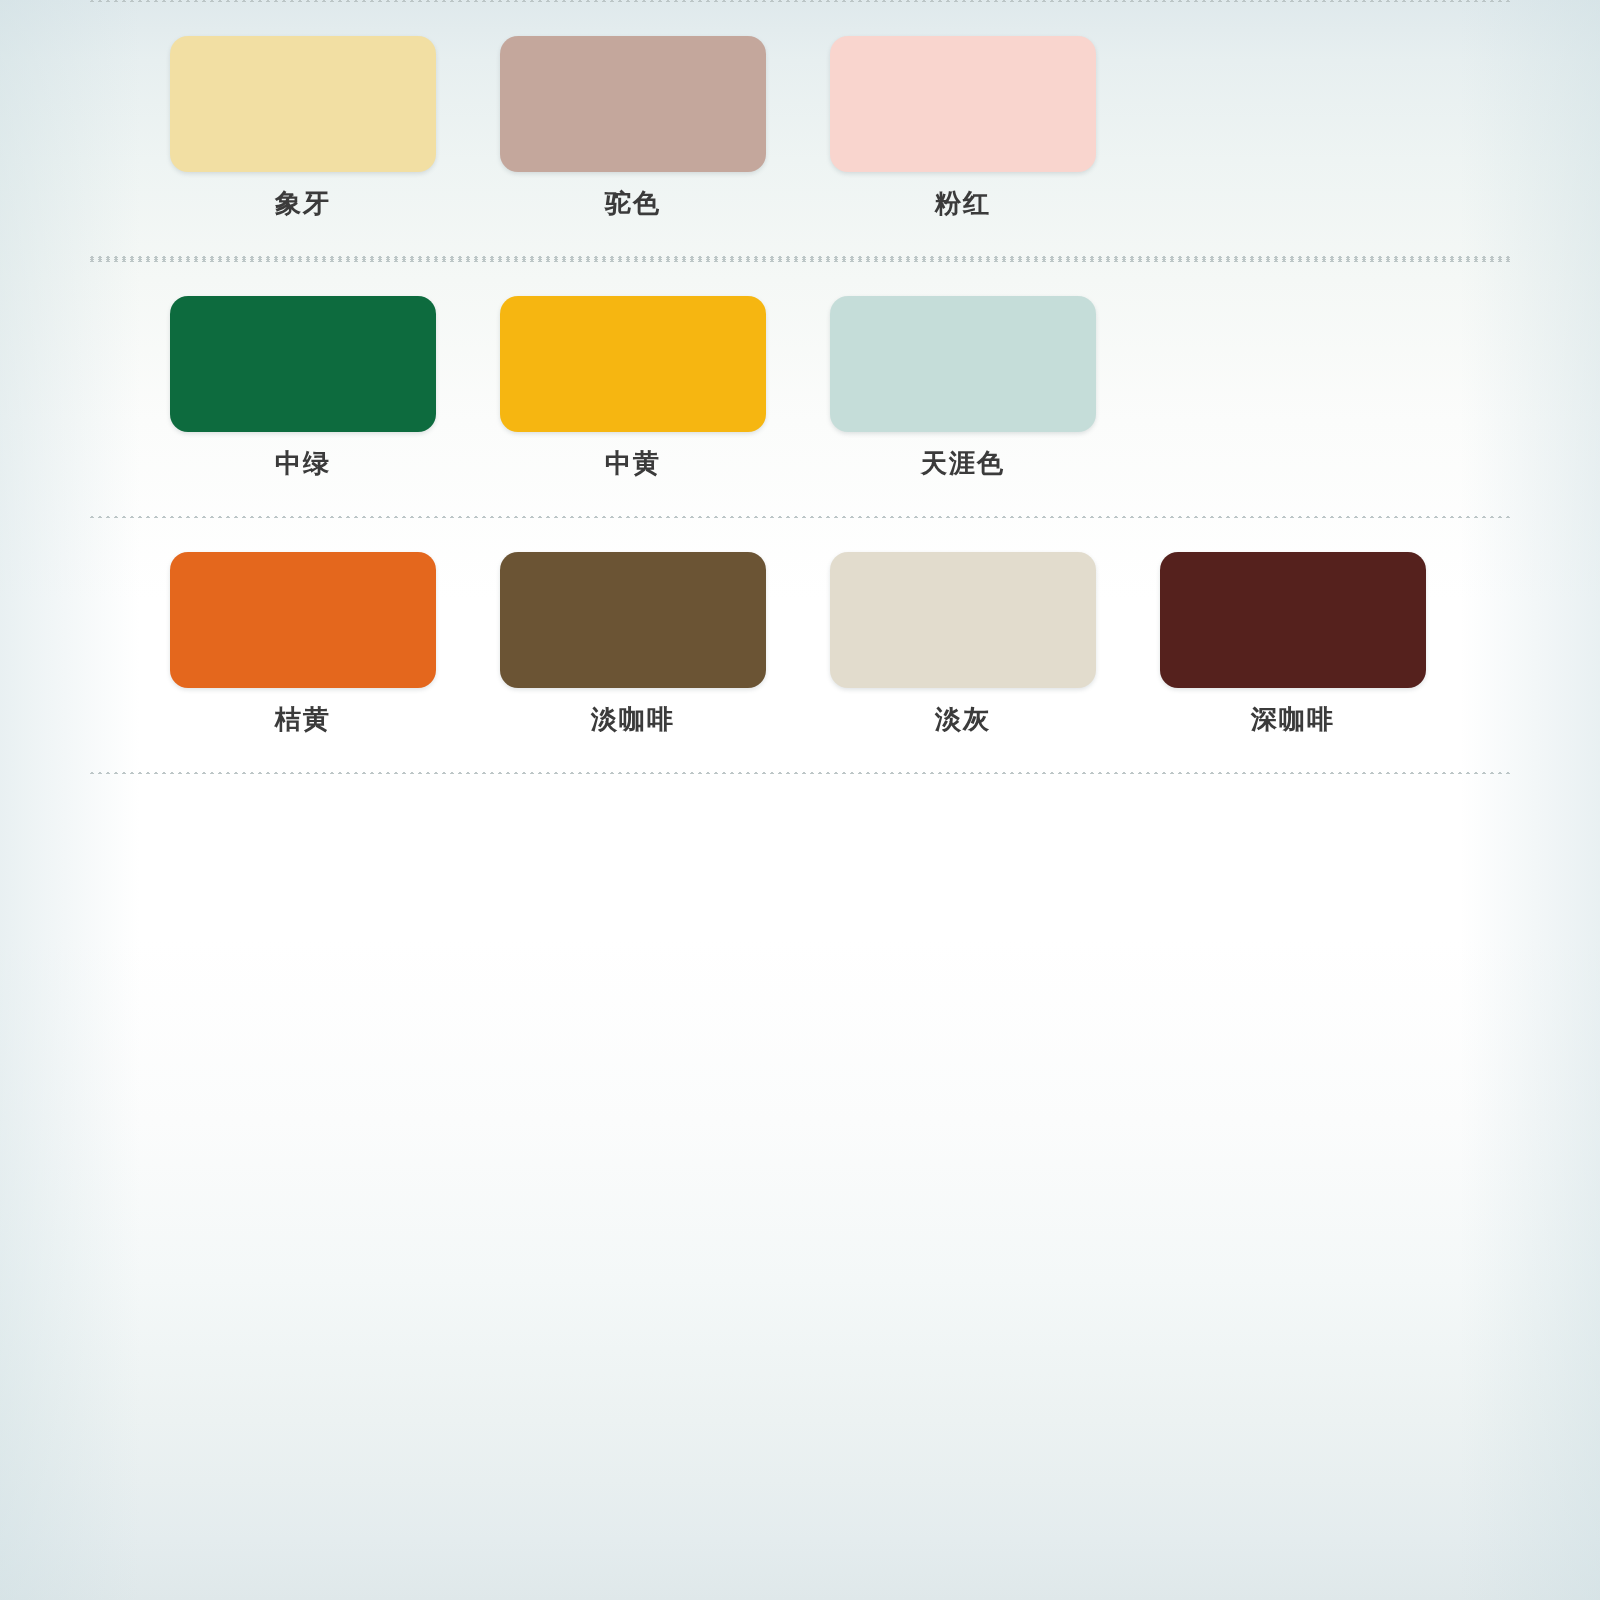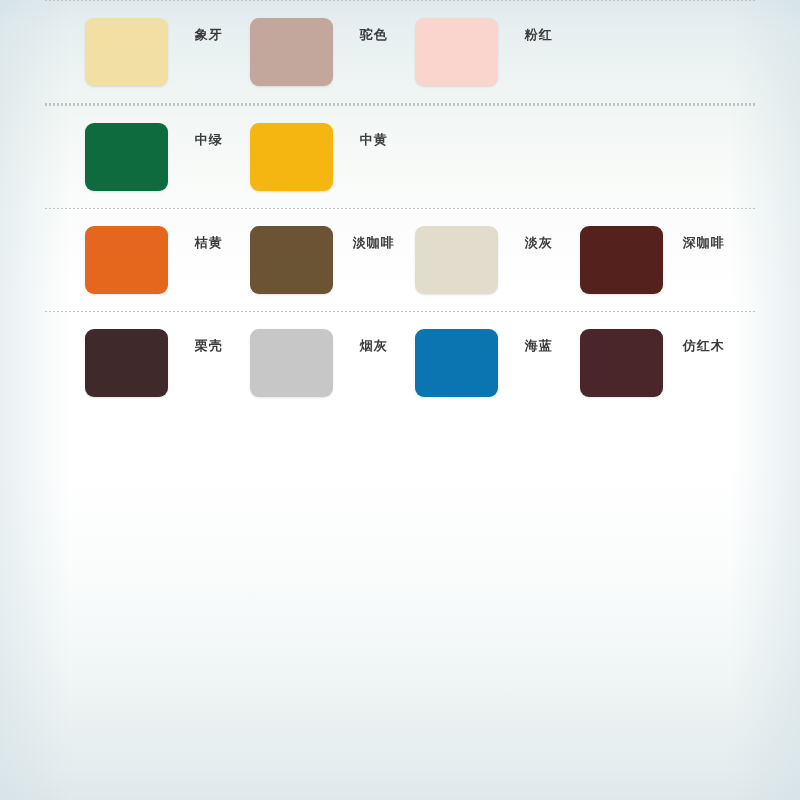--- a/index.html
+++ b/index.html
@@ -66,21 +66,21 @@
   .swatch-row {
     display: flex;
     justify-content: flex-start;
     padding-left: 85px;
     box-sizing: border-box;
   }
 
   .swatch-cell {
     width: 165px;
     display: flex;
-    flex-direction: row;
+    flex-direction: column;
     align-items: flex-start;
   }
 
   .swatch-chip {
     width: 133px;
     height: 68px;
     border-radius: 9px;
     box-shadow: 0 1px 2px rgba(120,130,135,0.22);
   }
 
@@ -132,20 +132,24 @@
         <div class="row-gap-top"></div>
         <div class="swatch-row">
           <div class="swatch-cell">
             <div class="swatch-chip" style="background: rgb(13, 107, 62);"></div>
             <div class="swatch-label">中绿</div>
           </div>
           <div class="swatch-cell">
             <div class="swatch-chip" style="background: rgb(246, 182, 17);"></div>
             <div class="swatch-label">中黄</div>
           </div>
+          <div class="swatch-cell">
+            <div class="swatch-chip" style="background: rgb(197, 221, 217);"></div>
+            <div class="swatch-label">天涯色</div>
+          </div>
         </div>
         <div class="row-gap-bottom"></div>
       </div>
       <div class="divider"></div>
       <div class="row-block">
         <div class="row-gap-top"></div>
         <div class="swatch-row">
           <div class="swatch-cell">
             <div class="swatch-chip" style="background: rgb(228, 103, 29);"></div>
             <div class="swatch-label">桔黄</div>
@@ -159,36 +163,14 @@
             <div class="swatch-label">淡灰</div>
           </div>
           <div class="swatch-cell">
             <div class="swatch-chip" style="background: rgb(85, 33, 29);"></div>
             <div class="swatch-label">深咖啡</div>
           </div>
         </div>
         <div class="row-gap-bottom"></div>
       </div>
       <div class="divider"></div>
-      <div class="row-block">
-        <div class="row-gap-top"></div>
-        <div class="swatch-row">
-          <div class="swatch-cell">
-            <div class="swatch-chip" style="background: rgb(64, 41, 42);"></div>
-            <div class="swatch-label">栗壳</div>
-          </div>
-          <div class="swatch-cell">
-            <div class="swatch-chip" style="background: rgb(200, 199, 200);"></div>
-            <div class="swatch-label">烟灰</div>
-          </div>
-          <div class="swatch-cell">
-            <div class="swatch-chip" style="background: rgb(10, 117, 176);"></div>
-            <div class="swatch-label">海蓝</div>
-          </div>
-          <div class="swatch-cell">
-            <div class="swatch-chip" style="background: rgb(74, 37, 41);"></div>
-            <div class="swatch-label">仿红木</div>
-          </div>
-        </div>
-        <div class="row-gap-bottom"></div>
-      </div>
     </div>
 </div>
 
 </body></html>

